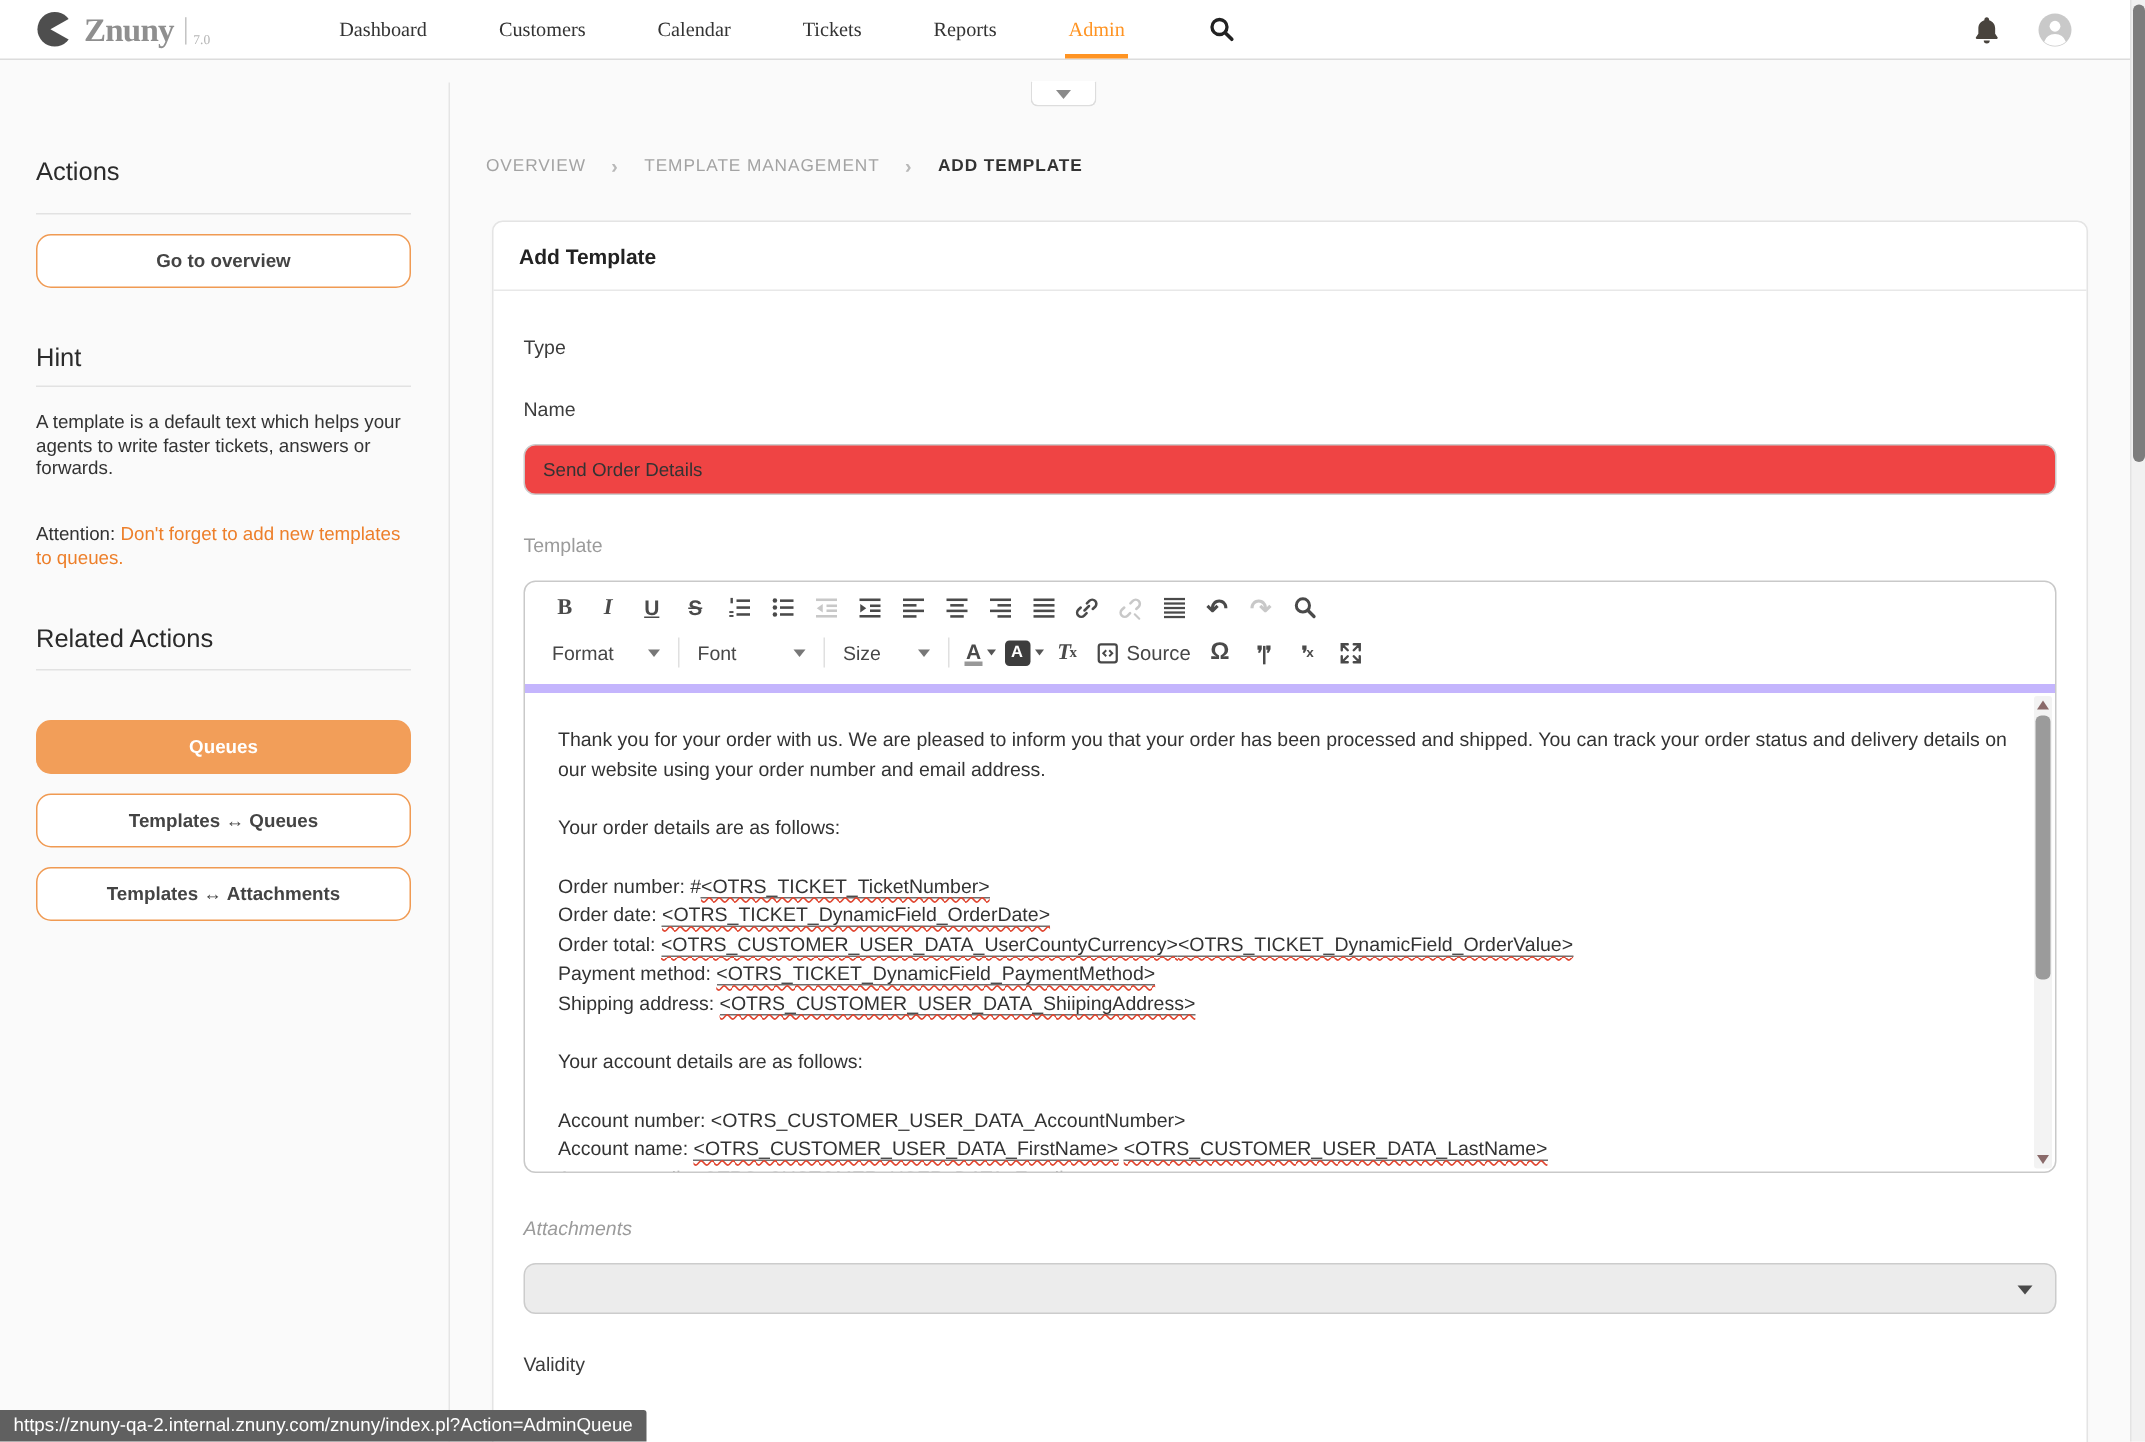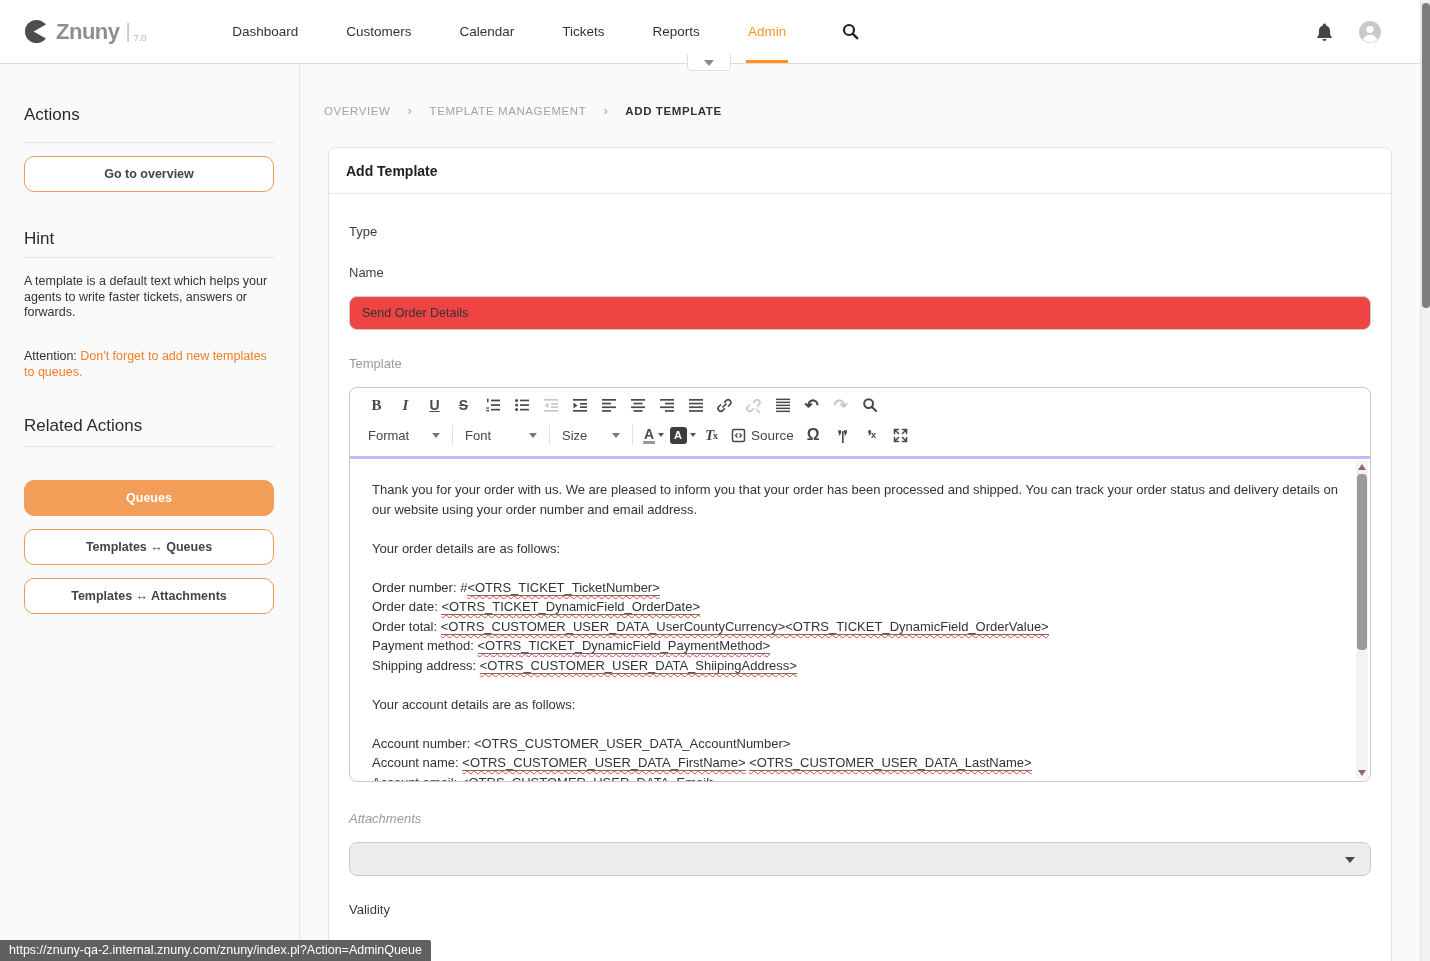--- a/index.html
+++ b/index.html
@@ -1,21 +1,21 @@
 <!DOCTYPE html>
 <html><head>
 <meta charset="utf-8">
 <style>
   * { margin:0; padding:0; box-sizing:border-box; }
   html,body { width:1430px; height:961px; overflow:hidden; background:#fafafa;
     font-family:"Liberation Sans", sans-serif; color:#333; }
 
   
-  .topnav { position:absolute; top:0; left:0; right:0; height:64px; background:#fff;
-    border-bottom:1px solid #dcdcdc; display:flex; align-items:center; z-index:20; }
+  .topnav { position:absolute; top:0; left:0; right:0; height:40px; background:#fff;
+    border-bottom:1px solid #dcdcdc; display:flex; align-items:center; z-index:20;font-family:Liberation Serif, serif; }
   .logo { display:flex; align-items:center; margin-left:24px; cursor:pointer; }
   .logo-mark { width:25px; height:25px; margin-right:7px; }
   .logo-text { font-size:22px; font-weight:700; color:#8f8f8f; letter-spacing:-0.5px; }
   .logo-sep { color:#c4c4c4; font-weight:300; font-size:20px; margin:0 3px 0 6px; }
   .logo-ver { font-size:9px; color:#b5b5b5; align-self:flex-end; margin-bottom:2px; }
   .nav-items { display:flex; align-items:center; height:100%; margin-left:62px; }
   .nav-item { position:relative; height:100%; display:flex; align-items:center;
     padding:0 24px; font-size:13.5px; color:#333; cursor:pointer; }
   .nav-item.active { color:#ff9423; }
   .nav-item.active::after { content:""; position:absolute; left:22px; right:22px;
@@ -87,21 +87,21 @@
   .txt-input { margin-top:16px; width:100%; height:34px; border:1px solid #ccc;
     border-radius:8px; padding:0 12px; font-size:12.5px; color:#333;
     font-family:inherit; background:#ef4444; display:flex; align-items:center; }
   .lbl-template { margin-top:26px; }
 
   
   .editor { margin-top:16px; height:395px; border:1px solid #c9c9c9; border-radius:8px;
     background:#fff; overflow:hidden; display:flex; flex-direction:column; }
   .tb { display:flex; align-items:center; padding:4px 10px 2px 12px; flex-wrap:nowrap; }
   .tb-row2 { padding-top:2px; padding-bottom:8px; }
-  .tb-sep-h { border-bottom:3px solid #c4b5fd; }
+  .tb-sep-h { border-bottom:6px solid #c4b5fd; }
   .tb-btn { min-width:27px; height:26px; display:flex; align-items:center;
     justify-content:center; cursor:pointer; color:#4a4a4a; border-radius:3px;
     margin:0 1px; font-size:14px; }
   .tb-btn.disabled { color:#c8c8c8; cursor:default; }
   .tb-b { font-weight:800; font-family:"Liberation Serif", serif; font-size:15px; }
   .tb-i { font-style:italic; font-family:"Liberation Serif", serif; font-weight:700; font-size:15px; }
   .tb-u { text-decoration:underline; font-weight:700; font-size:14px; }
   .tb-s { text-decoration:line-through; font-weight:700; font-size:14px; }
   .tb-sep-v { width:1px; height:20px; background:#e0e0e0; margin:0 6px; }
   .tb-dd { display:flex; align-items:center; justify-content:space-between;

